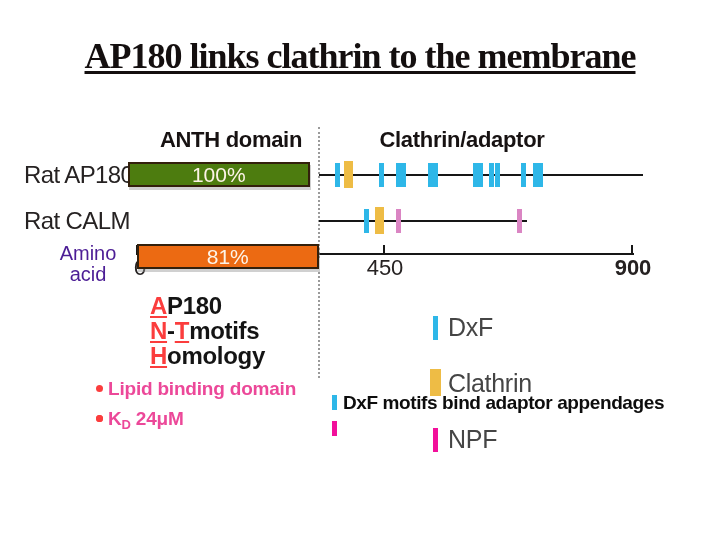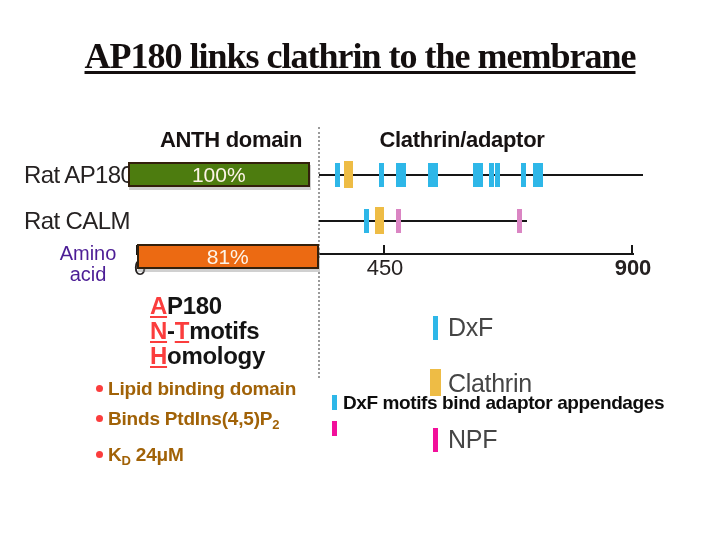--- a/index.html
+++ b/index.html
@@ -50,21 +50,21 @@
 
   .key{position:absolute;left:429px;top:284px;}
   .key-row{height:28px;display:flex;align-items:flex-end;margin-top:28px;}
   .key-swatch{display:inline-block;flex:none;}
   .key-swatch.sm{width:5px;height:24px;margin-left:4px;margin-right:10px;}
   .key-swatch.lg{width:11px;height:27px;margin-left:1px;margin-right:7px;}
   .key-label{font:400 25px/26px "Liberation Sans",sans-serif;color:#454545;letter-spacing:-0.3px;}
 
   .bullets-left{position:absolute;left:96px;top:378px;width:240px;}
   .lb-row{position:relative;padding-left:12px;margin-bottom:9px;
-          font:700 19px/21px "Liberation Sans",sans-serif;color:#a16207;letter-spacing:-0.2px;}
+          font:700 19px/21px "Liberation Sans",sans-serif;color:#ec4899;letter-spacing:-0.2px;}
   .dot{position:absolute;left:0;top:7px;width:7px;height:7px;border-radius:50%;}
 
   .bullets-right{position:absolute;left:332px;top:377px;width:385px;margin-top:16px;}
   .rb-row{position:relative;padding-left:11px;margin-bottom:6px;
           font:700 19px/20px "Liberation Sans",sans-serif;color:#0d0d0d;letter-spacing:-0.4px;}
   .rb-swatch{position:absolute;left:0;top:2px;width:5px;height:15px;}
 
   .subscript{font-size:13px;vertical-align:-4px;}
 </style>
 </head>
@@ -151,21 +151,20 @@
     </div>
   </div>
 
   <div class="bullets-left">
     <div class="lb-row">
       <span class="dot" style="background: rgb(251, 61, 61);"></span>
       <span><span>Lipid binding domain</span></span>
     </div>
     <div class="lb-row">
       <span class="dot" style="background: rgb(251, 61, 61);"></span>
-      <span><span>Binds PtdIns(4,5)P</span><span class="subscript">2</span></span>
     </div>
     <div class="lb-row">
       <span class="dot" style="background: rgb(251, 61, 61);"></span>
       <span><span>K</span><span class="subscript">D</span><span> 24μM</span></span>
     </div>
   </div>
 
   <div class="bullets-right">
     <div class="rb-row">
       <span class="rb-swatch" style="background: rgb(46, 183, 232);"></span>

